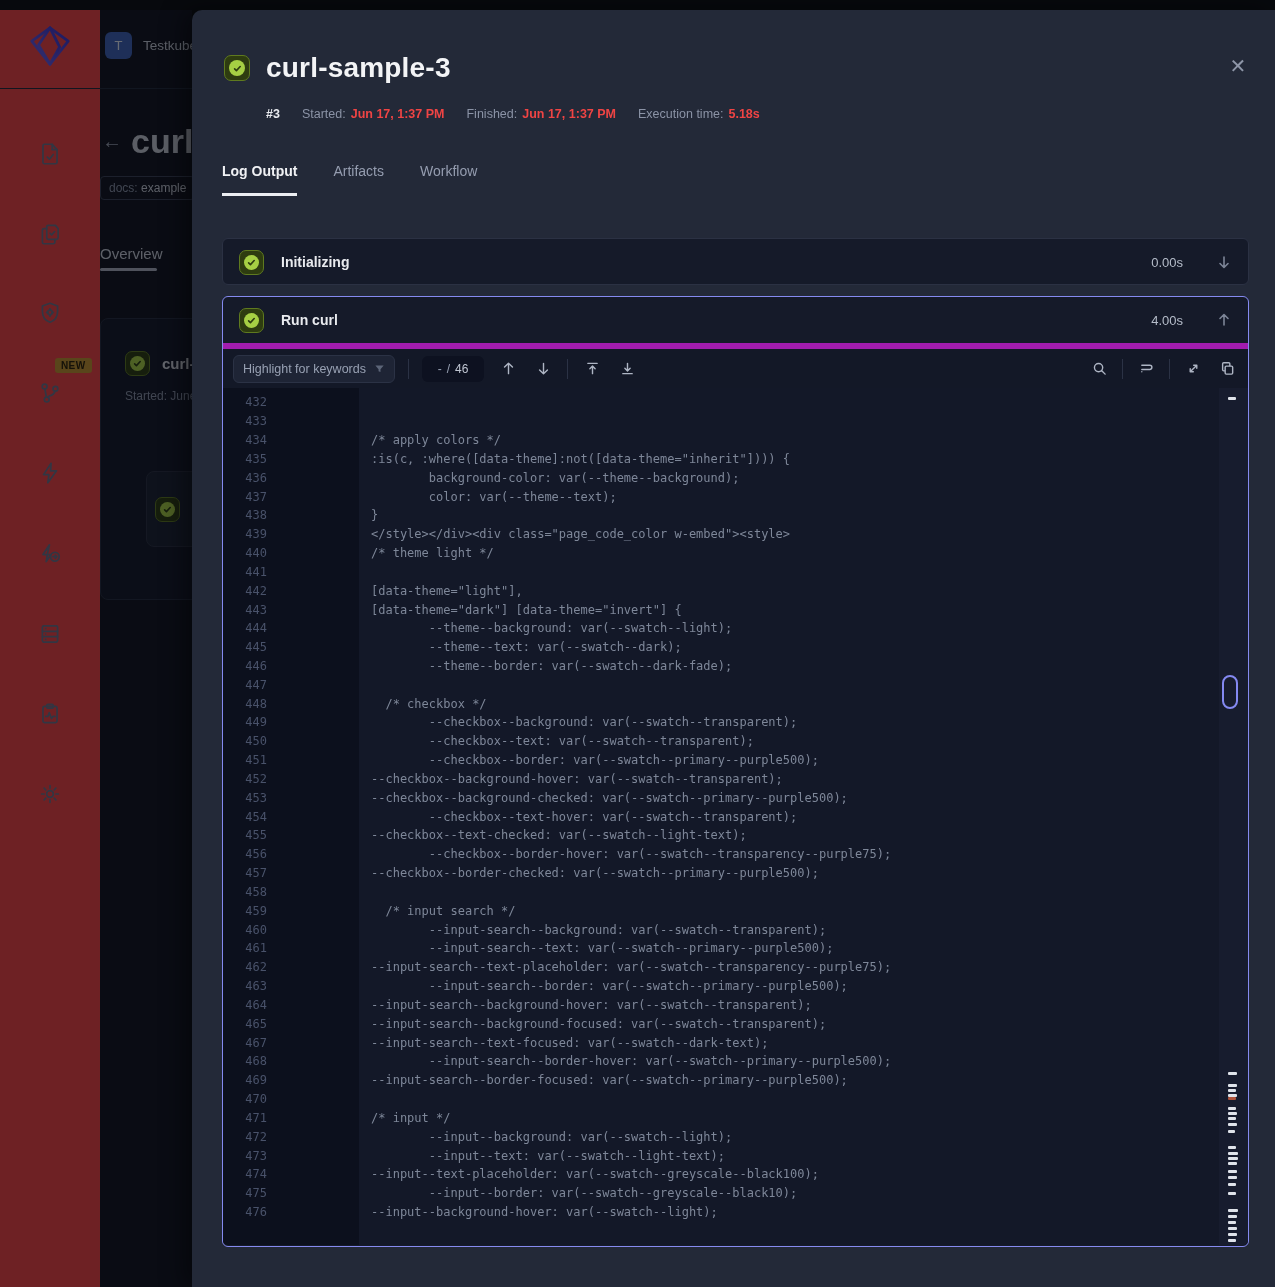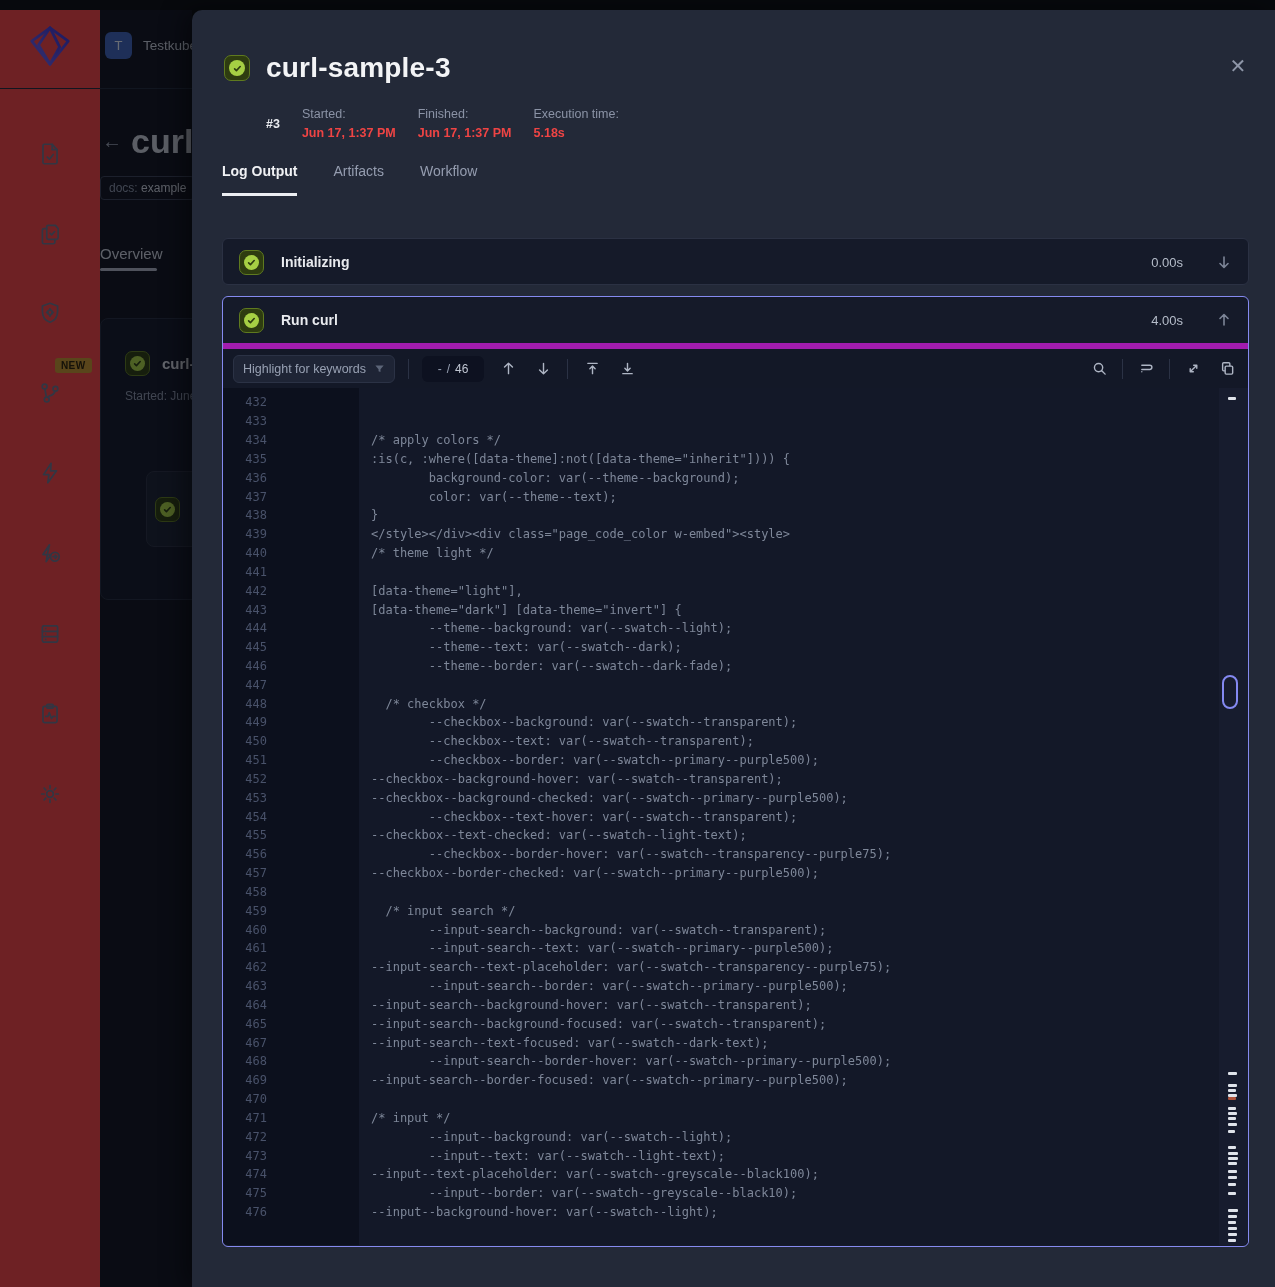--- a/index.html
+++ b/index.html
@@ -46,21 +46,21 @@
 
   
   .drawer { position:absolute; left:192px; top:10px; width:1083px; height:1277px; background:#232938;
             border-top-left-radius:10px; box-shadow:-8px 0 24px rgba(0,0,0,.45); }
   .close-btn { position:absolute; right:26px; top:45px; width:22px; height:22px; color:#8e96a8;
                font-size:20px; line-height:22px; text-align:center; cursor:pointer; }
   .d-header { position:absolute; left:32px; top:42px; display:flex; align-items:center; gap:16px; }
   .d-title { color:#f3f4f6; font-size:28px; font-weight:700; letter-spacing:.2px; }
   .d-meta { position:absolute; left:74px; top:97px; display:flex; align-items:center; gap:22px;
             font-size:12.5px; color:#8b93a6; }
-  .d-meta .grp { display:flex; gap:5px;flex-direction:column; }
+  .d-meta .grp { display:flex; gap:5px; }
   .d-meta .val { color:#ef4444; font-weight:700; }
   .d-meta .num { color:#e9ebf0; font-weight:700; }
   .d-tabs { position:absolute; left:30px; top:153px; display:flex; gap:36px; }
   .d-tab { font-size:14px; color:#959db0; padding-bottom:14px; cursor:pointer; }
   .d-tab.active { color:#f0f1f4; font-weight:700; border-bottom:3px solid #eceef2; }
 
   .section { position:absolute; left:30px; width:1027px; background:#151a29; border:1px solid #2b3143;
              border-radius:6px; }
   .sec-head { height:46px; display:flex; align-items:center; padding:0 16px; gap:17px; }
   .sec-label { color:#e8eaee; font-size:14px; font-weight:600; flex:1; }

